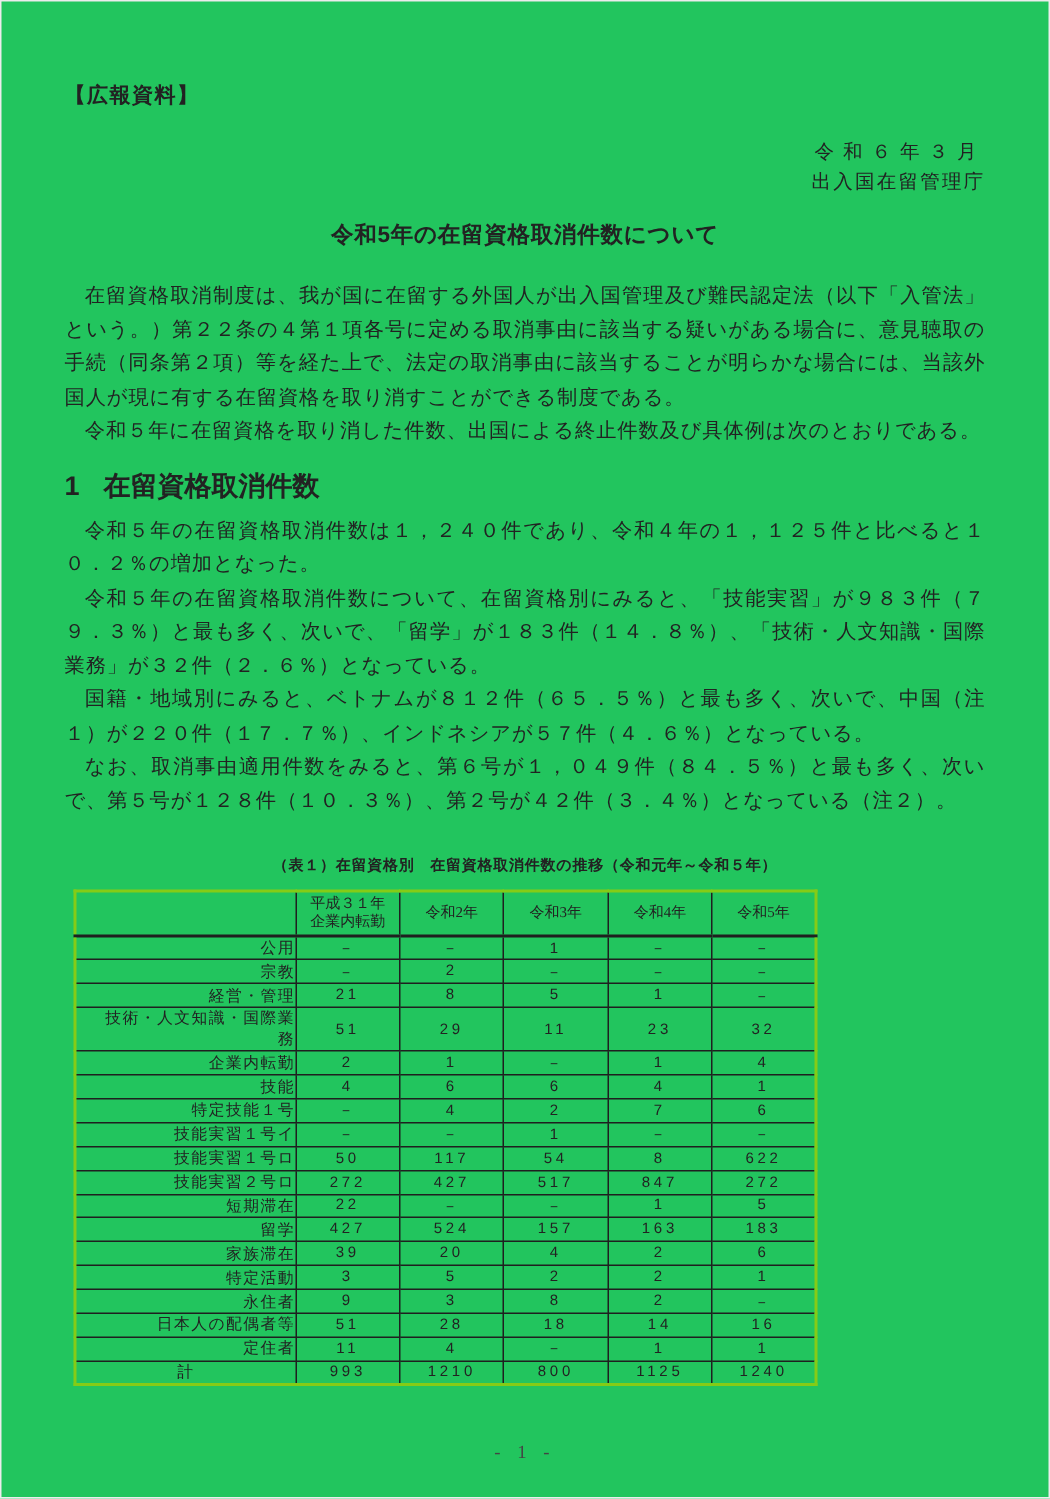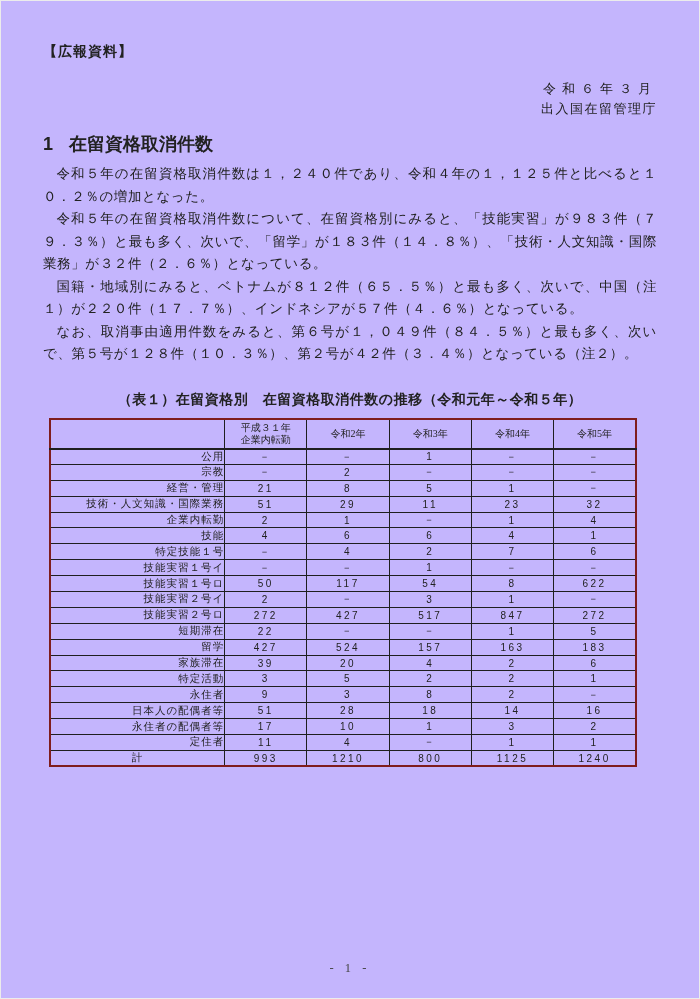--- a/index.html
+++ b/index.html
@@ -4,23 +4,23 @@
 <style>
   html, body {
     margin: 0;
     padding: 0;
     background: #ffffff;
   }
   .page {
     position: relative;
     width: 700px;
     height: 999px;
-    background: #c4b5fd;
+    background: #22c55e;
     box-sizing: border-box;
-    padding: 42px 42px 0 42px;
+    padding: 54px 42px 0 42px;
     color: #222222;
     font-family: "Liberation Serif", "DejaVu Serif", serif;
     overflow: hidden;
     border: 1px solid #ececec;
   }
   .doc-label {
     font-family: "Liberation Sans", "DejaVu Sans", sans-serif;
     font-weight: bold;
     font-size: 14px;
     letter-spacing: 1px;
@@ -61,32 +61,32 @@
     font-weight: bold;
     font-size: 18px;
     margin: 13px 0 7px 0;
   }
   .section-heading .sec-num {
     margin-right: 16px;
   }
   .table-caption {
     font-family: "Liberation Sans", "DejaVu Sans", sans-serif;
     font-weight: bold;
-    font-size: 14px;
+    font-size: 10px;
     text-align: center;
     margin-top: 25px;
     margin-bottom: 9px;
     letter-spacing: 0.5px;
   }
   table.rev-table {
     border-collapse: collapse;
-    width: 588px;
+    width: 496px;
     margin-left: 6px;
     table-layout: fixed;
-    border: 2px solid #7f1d1d;
+    border: 2px solid #84cc16;
   }
   table.rev-table th, table.rev-table td {
     border: 1px solid #1f1f1f;
     box-sizing: border-box;
     padding: 0;
     vertical-align: middle;
   }
   table.rev-table thead th {
     border-bottom: 2px solid #1f1f1f;
     height: 30px;
@@ -133,21 +133,26 @@
 
 <div class="page">
 
   <div class="doc-label">【広報資料】</div>
 
   <div class="date-block">
     <div class="doc-date">令和６年３月</div>
     <div class="doc-agency">出入国在留管理庁</div>
   </div>
 
-
+  <div class="doc-title">令和5年の在留資格取消件数について</div>
+
+  <div class="intro">
+    <p class="body-text">在留資格取消制度は、我が国に在留する外国人が出入国管理及び難民認定法（以下「入管法」という。）第２２条の４第１項各号に定める取消事由に該当する疑いがある場合に、意見聴取の手続（同条第２項）等を経た上で、法定の取消事由に該当することが明らかな場合には、当該外国人が現に有する在留資格を取り消すことができる制度である。</p>
+    <p class="body-text">令和５年に在留資格を取り消した件数、出国による終止件数及び具体例は次のとおりである。</p>
+  </div>
 
   <div class="section-heading">
     <span class="sec-num">1</span><span>在留資格取消件数</span>
   </div>
 
   <div>
     <p class="body-text">令和５年の在留資格取消件数は１，２４０件であり、令和４年の１，１２５件と比べると１０．２％の増加となった。</p>
     <p class="body-text">令和５年の在留資格取消件数について、在留資格別にみると、「技能実習」が９８３件（７９．３％）と最も多く、次いで、「留学」が１８３件（１４．８％）、「技術・人文知識・国際業務」が３２件（２．６％）となっている。</p>
     <p class="body-text">国籍・地域別にみると、ベトナムが８１２件（６５．５％）と最も多く、次いで、中国（注１）が２２０件（１７．７％）、インドネシアが５７件（４．６％）となっている。</p>
     <p class="body-text">なお、取消事由適用件数をみると、第６号が１，０４９件（８４．５％）と最も多く、次いで、第５号が１２８件（１０．３％）、第２号が４２件（３．４％）となっている（注２）。</p>
@@ -244,28 +249,20 @@
         </tr>
         <tr>
           <td class="label-cell">技能実習１号ロ</td>
           <td class="num-cell">50</td>
           <td class="num-cell">117</td>
           <td class="num-cell">54</td>
           <td class="num-cell">8</td>
           <td class="num-cell">622</td>
         </tr>
         <tr>
-          <td class="label-cell">技能実習２号イ</td>
-          <td class="num-cell">2</td>
-          <td class="num-cell">－</td>
-          <td class="num-cell">3</td>
-          <td class="num-cell">1</td>
-          <td class="num-cell">－</td>
-        </tr>
-        <tr>
           <td class="label-cell">技能実習２号ロ</td>
           <td class="num-cell">272</td>
           <td class="num-cell">427</td>
           <td class="num-cell">517</td>
           <td class="num-cell">847</td>
           <td class="num-cell">272</td>
         </tr>
         <tr>
           <td class="label-cell">短期滞在</td>
           <td class="num-cell">22</td>
@@ -306,28 +303,20 @@
           <td class="num-cell">2</td>
           <td class="num-cell">－</td>
         </tr>
         <tr>
           <td class="label-cell">日本人の配偶者等</td>
           <td class="num-cell">51</td>
           <td class="num-cell">28</td>
           <td class="num-cell">18</td>
           <td class="num-cell">14</td>
           <td class="num-cell">16</td>
-        </tr>
-        <tr>
-          <td class="label-cell">永住者の配偶者等</td>
-          <td class="num-cell">17</td>
-          <td class="num-cell">10</td>
-          <td class="num-cell">1</td>
-          <td class="num-cell">3</td>
-          <td class="num-cell">2</td>
         </tr>
         <tr>
           <td class="label-cell">定住者</td>
           <td class="num-cell">11</td>
           <td class="num-cell">4</td>
           <td class="num-cell">－</td>
           <td class="num-cell">1</td>
           <td class="num-cell">1</td>
         </tr>
         <tr class="total-row">

